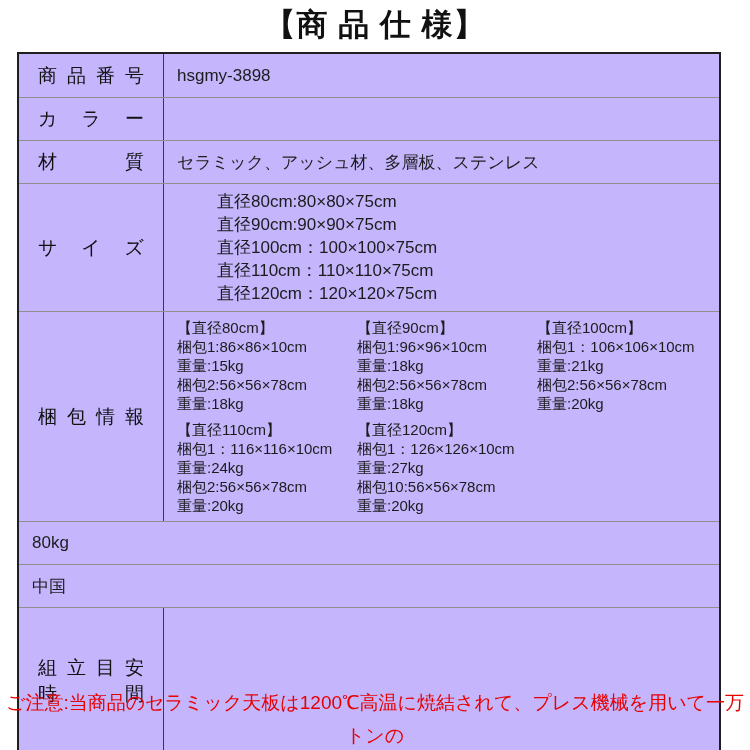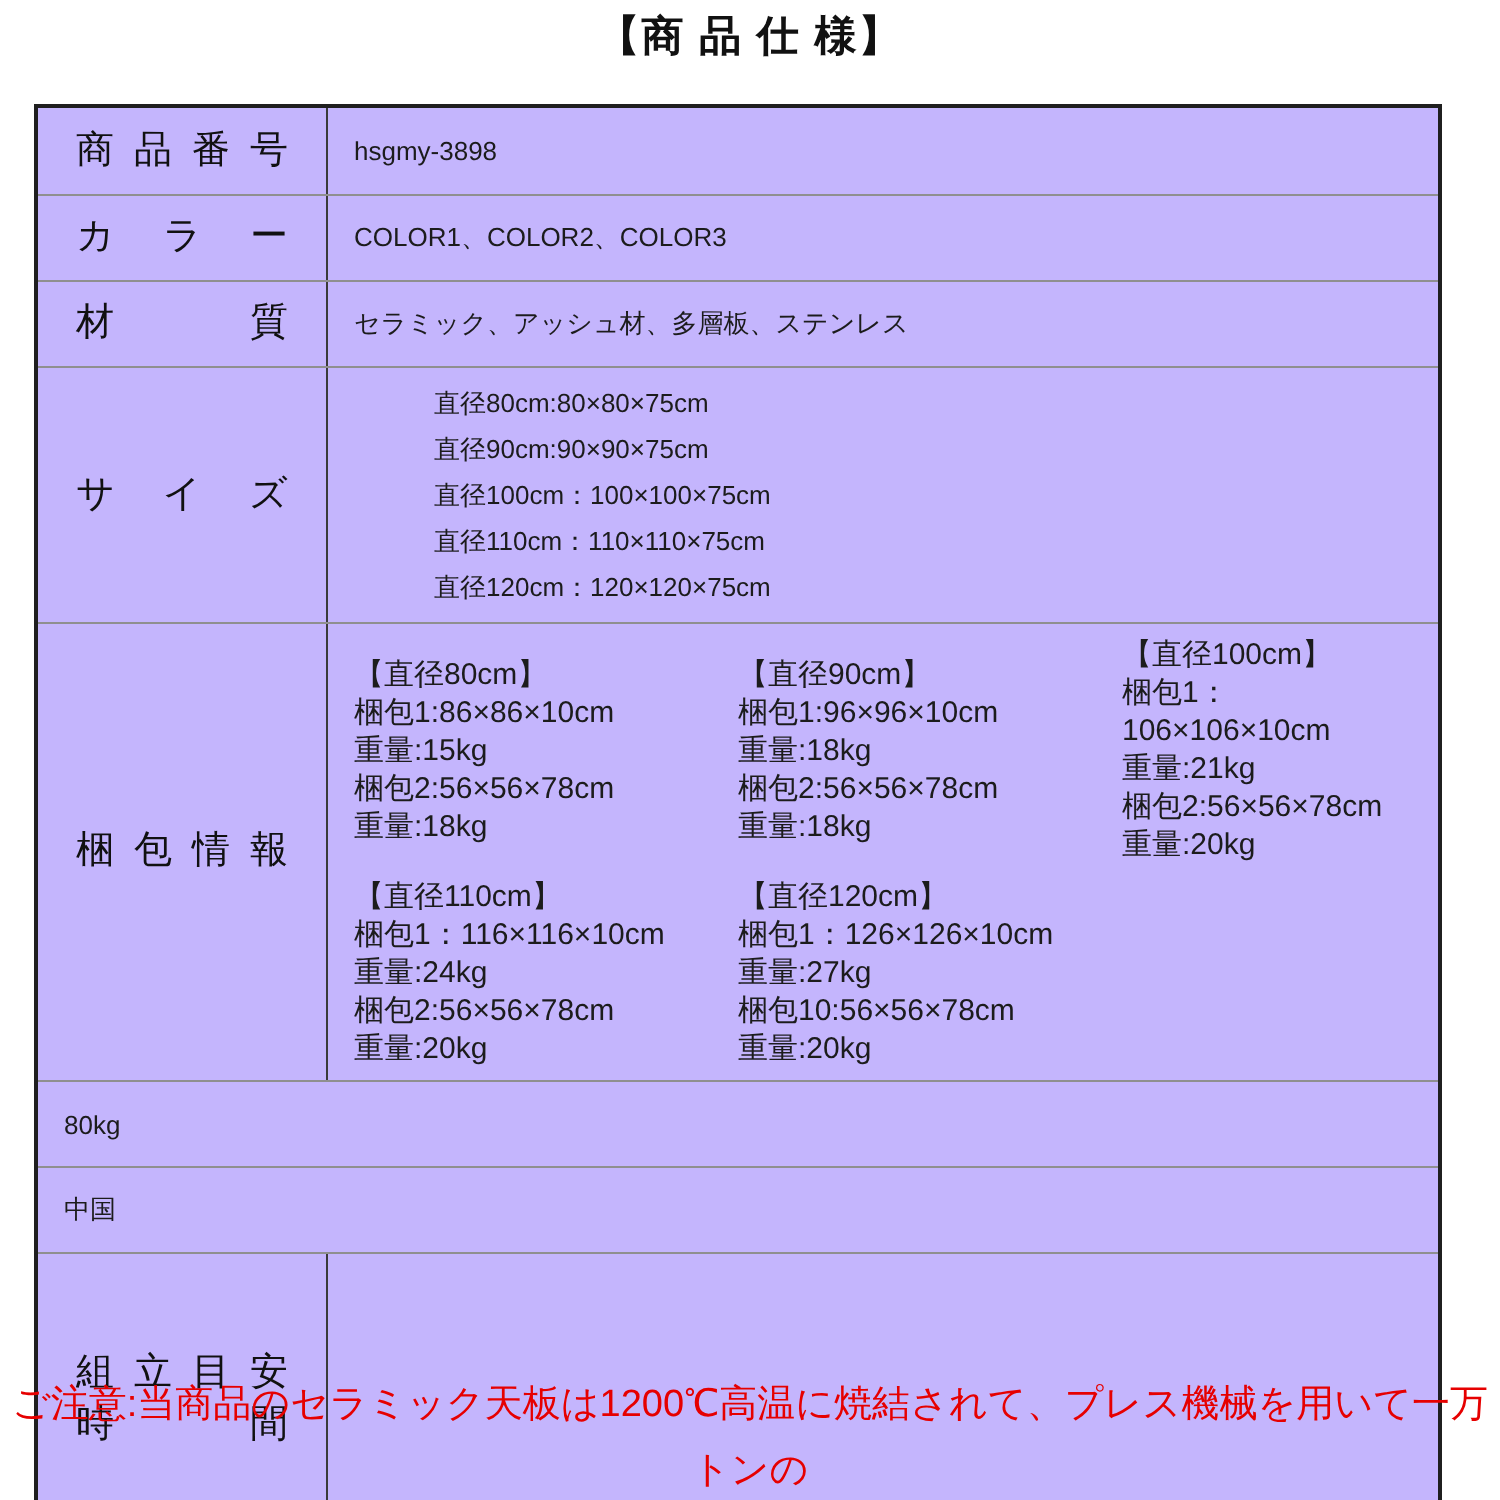--- a/index.html
+++ b/index.html
@@ -5,21 +5,21 @@
   * { margin: 0; padding: 0; box-sizing: border-box; }
   html, body { width: 750px; height: 750px; background: #ffffff; }
   body {
     font-family: "Liberation Sans", sans-serif;
     color: #1c1c1c;
     position: relative;
   }
   .title {
     text-align: center;
     padding-top: 4px;
-    font-size: 21px;
+    font-size: 31px;
     font-weight: bold;
     letter-spacing: 1px;
     color: #111;
   }
   .spec-table {
     position: absolute;
     left: 17px;
     top: 52px;
     width: 704px;
     border: 2px solid #1f1f1f;
@@ -46,28 +46,28 @@
     width: 100%;
     text-align: justify;
     text-align-last: justify;
     line-height: 26px;
   }
   .value-cell {
     flex: 1 1 auto;
     display: flex;
     align-items: center;
     padding: 6px 8px 6px 13px;
-    font-size: 13px;
+    font-size: 17px;
   }
   .pre { white-space: pre-line; margin-left: 40px; }
   .size-lines { line-height: 23px; }
   .packing-grid {
     display: grid;
     grid-template-columns: 180px 180px 1fr;
-    gap: 7px 12px;
+    gap: 7px 0;
     align-content: center;
     padding: 6px 4px 6px 13px;
     font-size: 15px;
   }
   .packing-block { white-space: pre-line; line-height: 19px; }
   .notice {
     position: absolute;
     left: 0;
     top: 686px;
     width: 750px;
@@ -92,23 +92,20 @@
         <span class="label-text">商 品 番 号</span>
       </div>
       <div class="value-cell">
         <span>hsgmy-3898</span>
       </div>
     </div>
 
     <div class="row r-sm">
       <div class="label-cell">
         <span class="label-text">カ ラ ー</span>
-      </div>
-      <div class="value-cell">
-        <span>COLOR1、COLOR2、COLOR3</span>
       </div>
     </div>
 
     <div class="row r-sm">
       <div class="label-cell">
         <span class="label-text">材 質</span>
       </div>
       <div class="value-cell">
         <span>セラミック、アッシュ材、多層板、ステンレス</span>
       </div>

